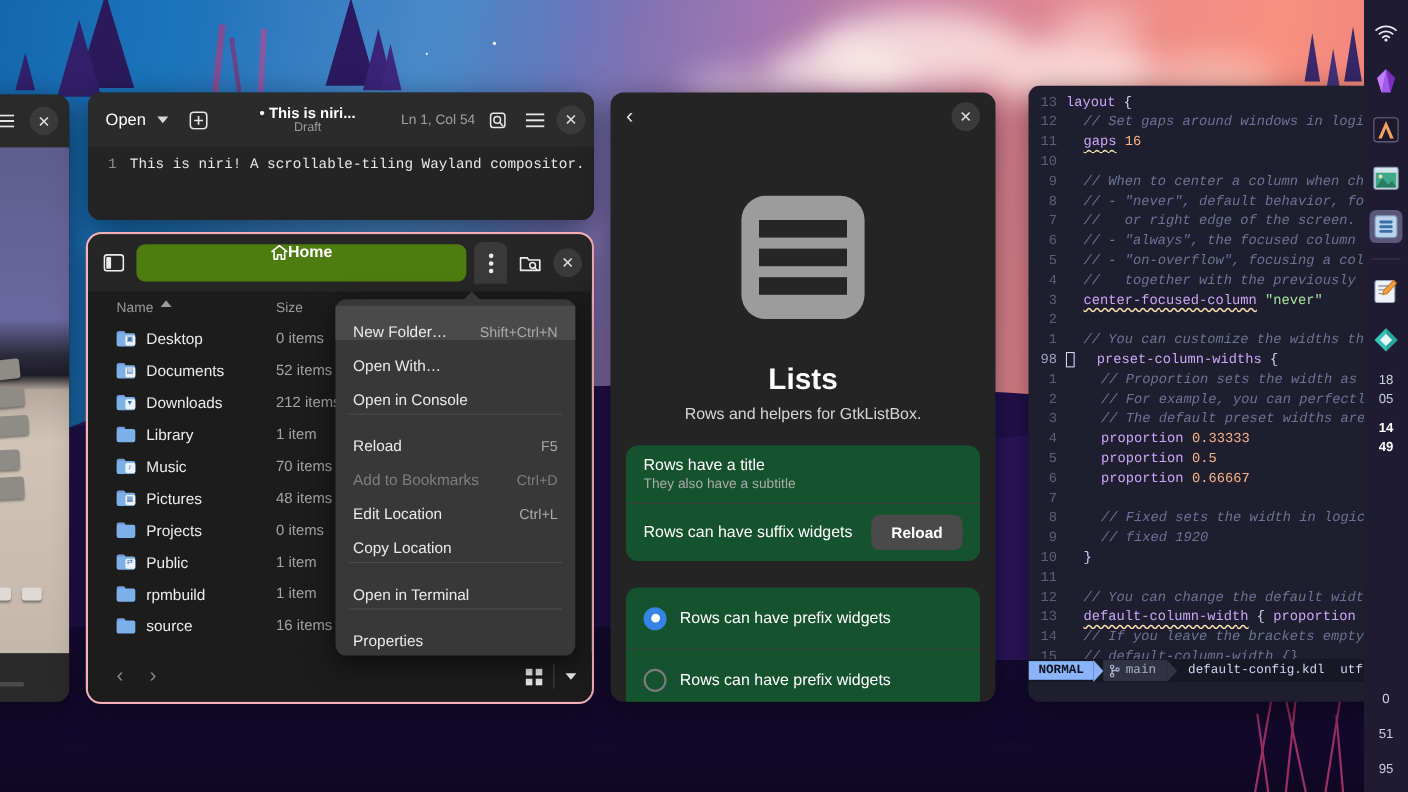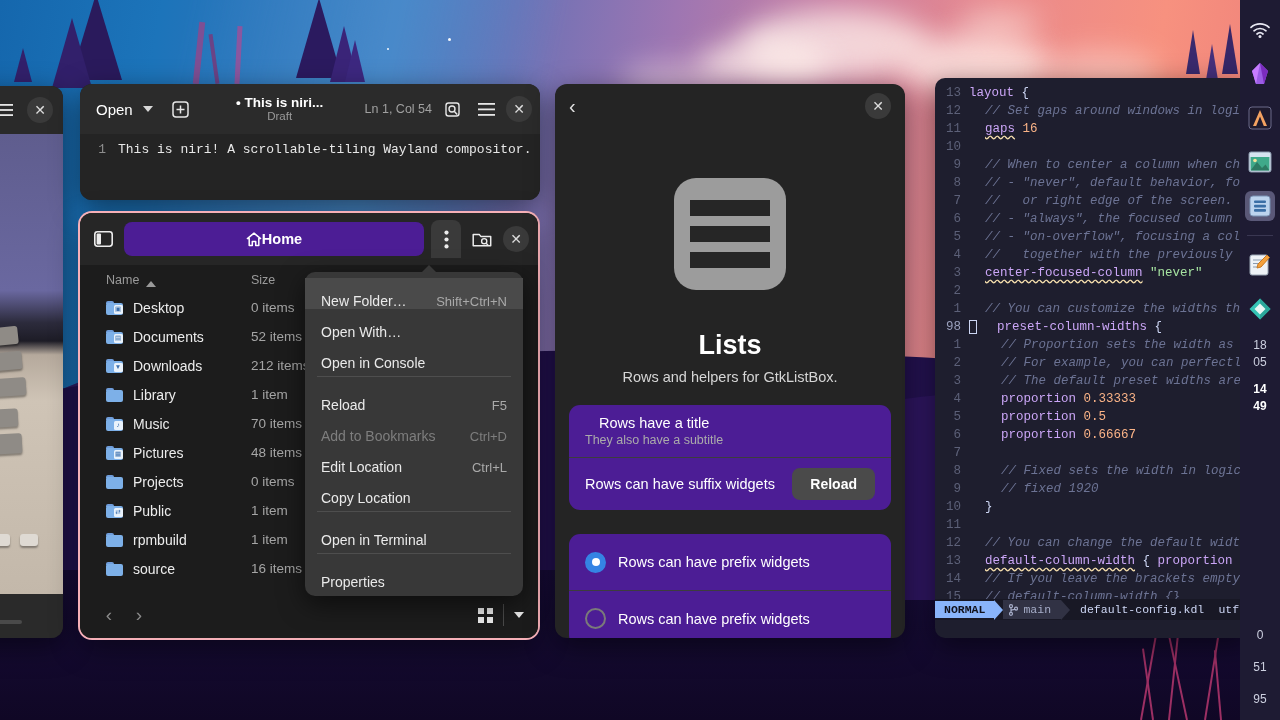--- a/index.html
+++ b/index.html
@@ -101,28 +101,28 @@
   }
   #editor .body { background:#242424; height:66px; padding:8px 0 0 0; }
   .code-line { font-family:"Liberation Mono", monospace; font-size:13px; color:#e8e8e8; display:flex; }
   .code-line .ln { width:26px; text-align:right; color:#8d8d8d; margin-right:12px; }
 
   
   #files { left:80px; top:213px; width:458px; height:425px; background:#1c1c1c; }
   #files .hb { height:52px; background:#262626; display:flex; align-items:center; padding:0 9px; gap:7px; }
   .sidebar-tgl { width:28px;height:28px;display:flex;align-items:center;justify-content:center; }
   .path-btn {
-    flex:1; height:34px; background:#4c1d95; border-radius:8px; display:flex;
-    align-items:center; justify-content:center; gap:0; color:#fff; font-size:14.5px; font-weight:bold;
+    flex:1; height:34px; background:#4d7c0f; border-radius:8px; display:flex;
+    align-items:flex-start; justify-content:center; gap:0; color:#fff; font-size:14.5px; font-weight:bold;
   }
   .menu-btn-active { background:#3a3a3a; border-radius:8px 8px 0 0; }
   .fm-cols {
     display:flex; padding:8px 18px 6px 26px; color:#9a9a9a; font-size:12.5px;
   }
-  .fm-cols .c1 { width:145px; display:flex; align-items:flex-end; gap:7px; }
+  .fm-cols .c1 { width:145px; display:flex; align-items:flex-start; gap:7px; }
   .sort-up { width:0;height:0;border-left:5px solid transparent;border-right:5px solid transparent;border-bottom:6px solid #9a9a9a; }
   .fm-list { padding:0 0 0 26px; }
   .fm-row { display:flex; align-items:center; height:29px; font-size:14px; }
   .fm-row .nm { width:145px; display:flex; align-items:center; gap:10px; color:#ececec; }
   .fm-row .sz { color:#a5a5a5; font-size:13.5px; }
   .folder { position:relative; width:17px; height:14px; flex:0 0 17px; }
   .folder .tab { position:absolute; left:0; top:0; width:8px; height:3px; background:#6f9ddb; border-radius:2px 2px 0 0; }
   .folder .bd { position:absolute; left:0; top:2.5px; width:17px; height:11.5px; background:#7db0e8; border-radius:2px; }
   .folder .em {
     position:absolute; right:0.5px; bottom:0.5px; width:9px; height:9px; background:#e9f2fb;
@@ -155,21 +155,21 @@
   #lists .hb { height:44px; display:flex; align-items:center; justify-content:space-between; padding:0 14px; }
   .back-chev { color:#e0e0e0; font-size:20px; }
   #lists .hero { text-align:center; padding-top:50px; }
   .lists-icon {
     width:112px;height:112px;margin:0 auto;background:#9c9c9c;border-radius:22px;
     display:flex;flex-direction:column;justify-content:center;align-items:center;gap:10px;
   }
   .lists-icon i { display:block; width:80px; height:16px; background:#262626; }
   .lists-title { color:#fff; font-size:27px; font-weight:bold; margin-top:40px; }
   .lists-sub { color:#d6d6d6; font-size:14.5px; margin-top:8px; }
-  .card { margin:20px 14px 0; background:#4c1d95; border-radius:11px; overflow:hidden;text-align:center; }
+  .card { margin:20px 14px 0; background:#14532d; border-radius:11px; overflow:hidden; }
   .lrow { padding:10px 16px; display:flex; align-items:center; gap:12px; min-height:48px; }
   .lrow + .lrow { border-top:1px solid #3d3d3d; }
   .lrow .txt .t { color:#fff; font-size:14.5px; }
   .lrow .txt .s { color:#ababab; font-size:12.5px; margin-top:2px; }
   .action-btn { margin-left:auto; background:#4a4a4a; color:#fff; font-size:14px; font-weight:bold; padding:8px 18px; border-radius:8px; }
   .radio { width:21px;height:21px;border-radius:50%;border:2px solid #7a7a7a; flex:0 0 21px; }
   .radio.on { background:#3584e4; border-color:#3584e4; display:flex;align-items:center;justify-content:center; }
   .radio.on::after { content:""; width:8px;height:8px;border-radius:50%;background:#fff; }
 
   

